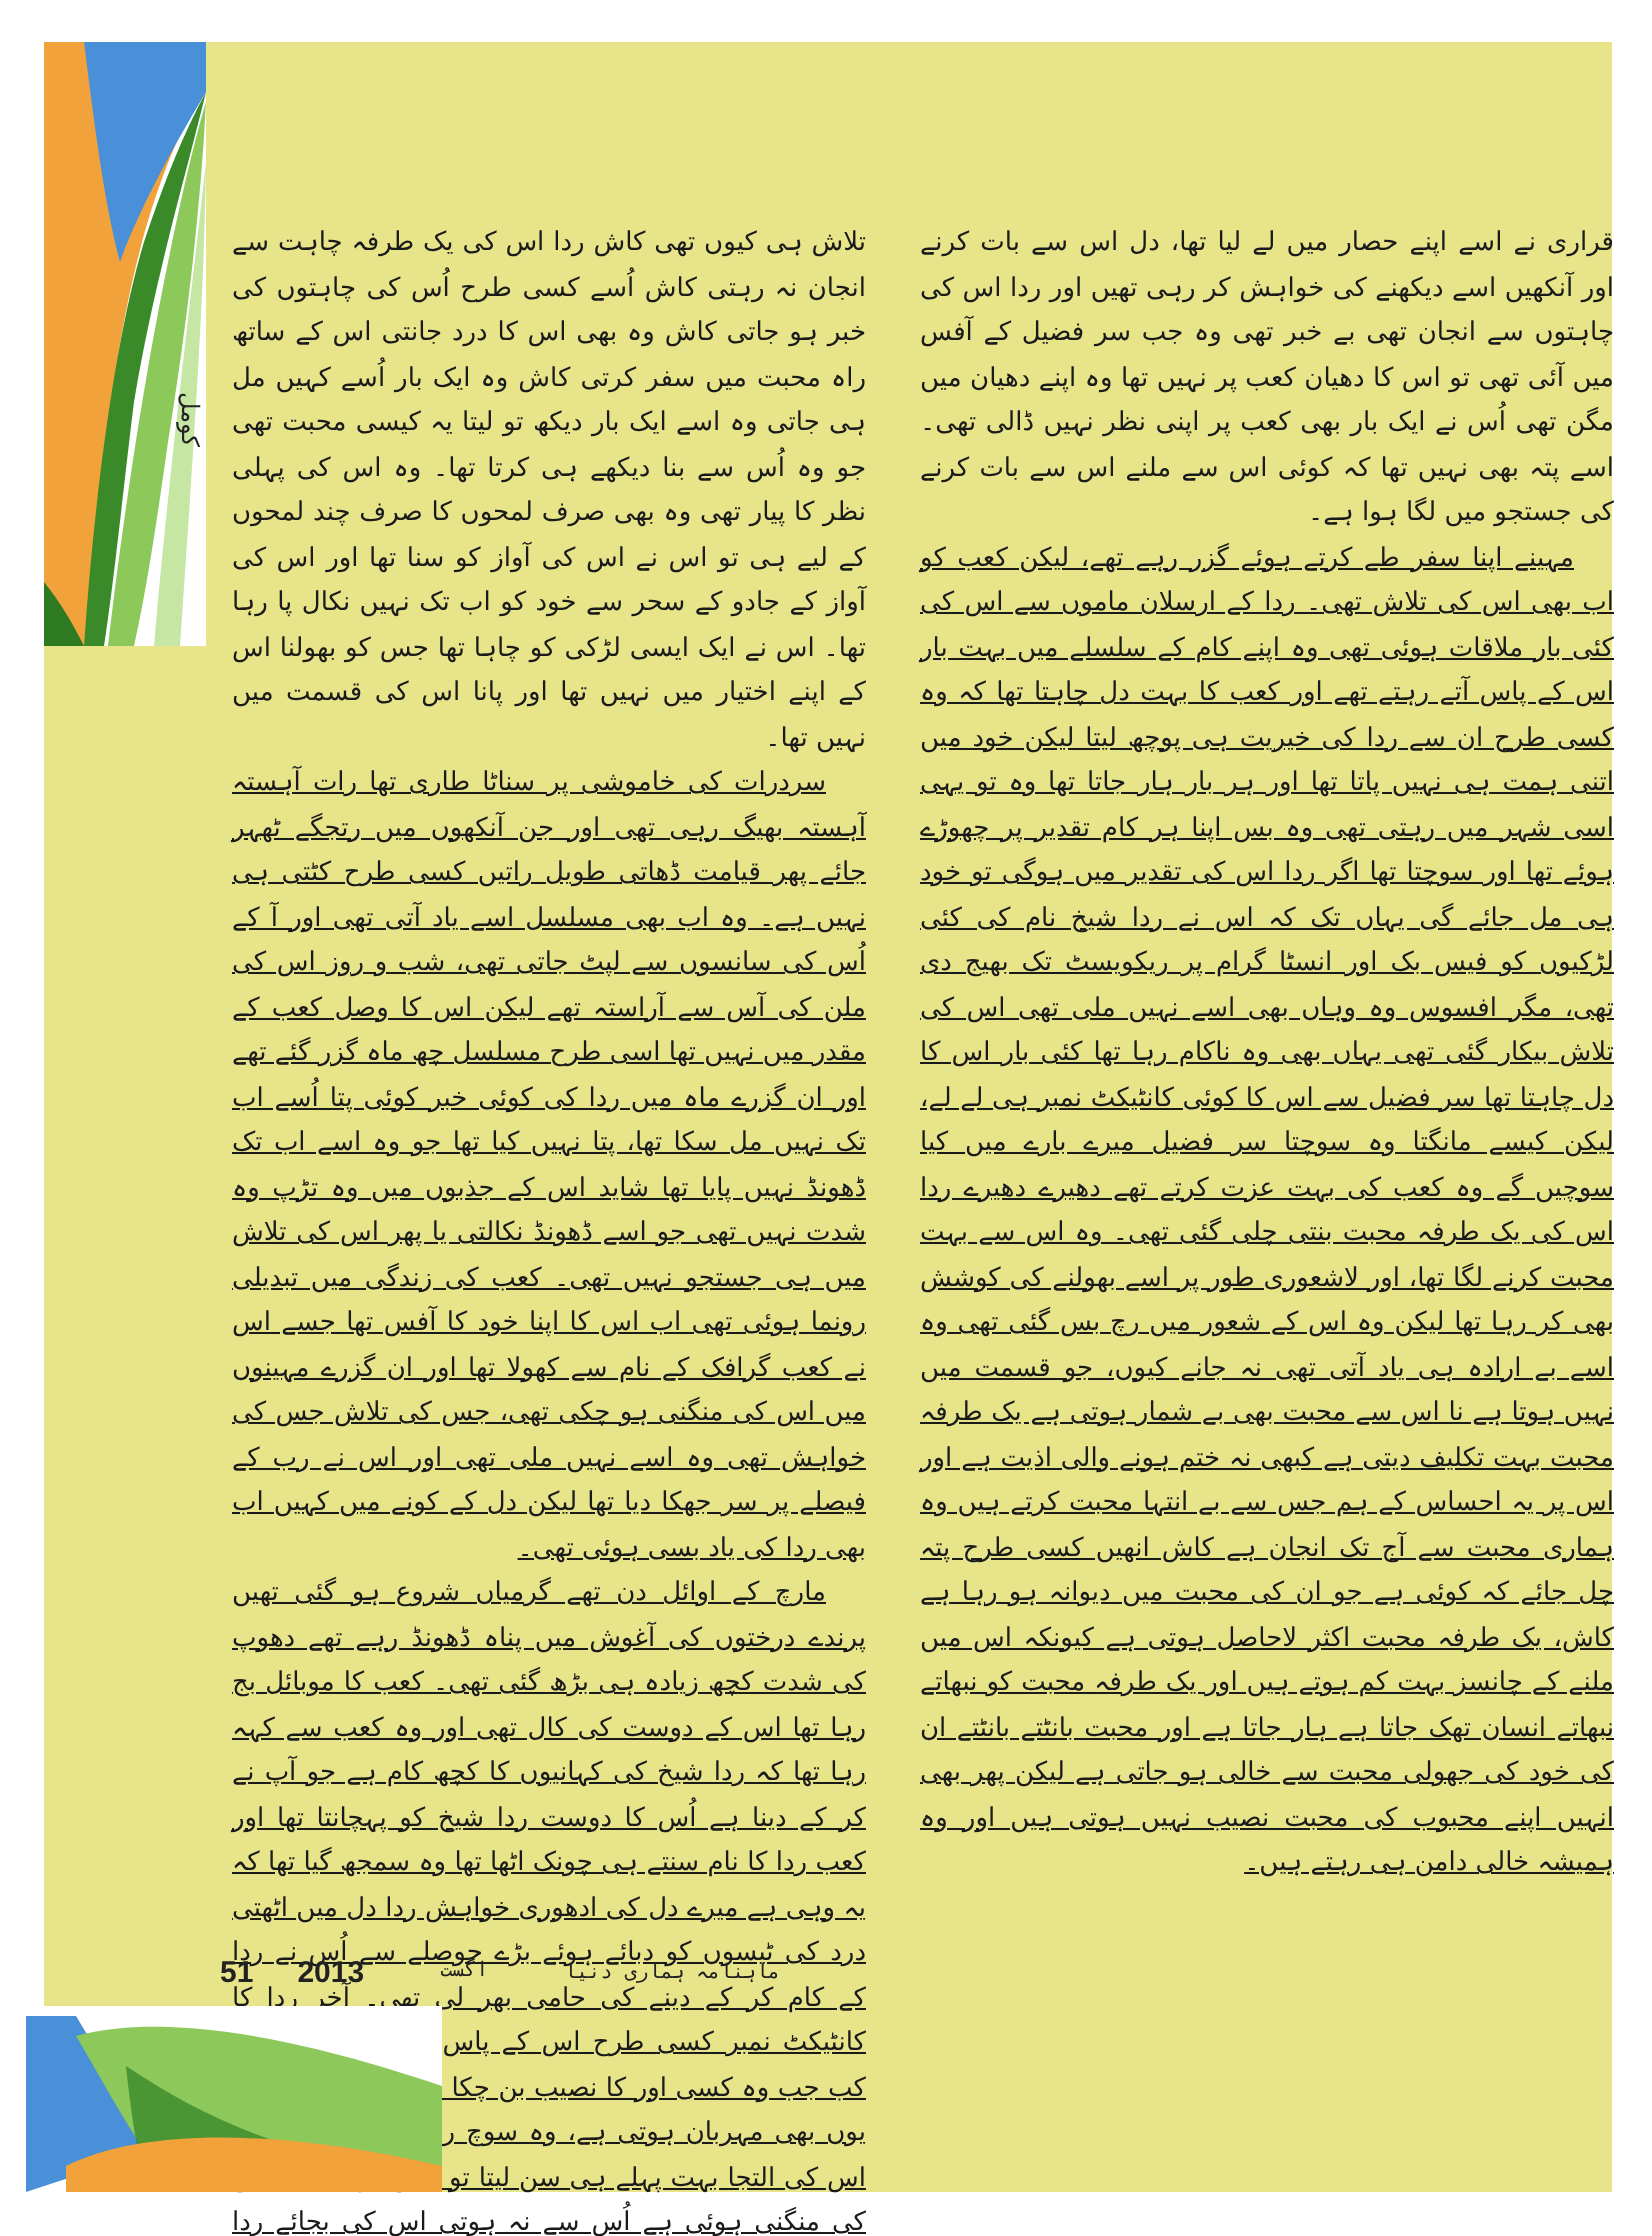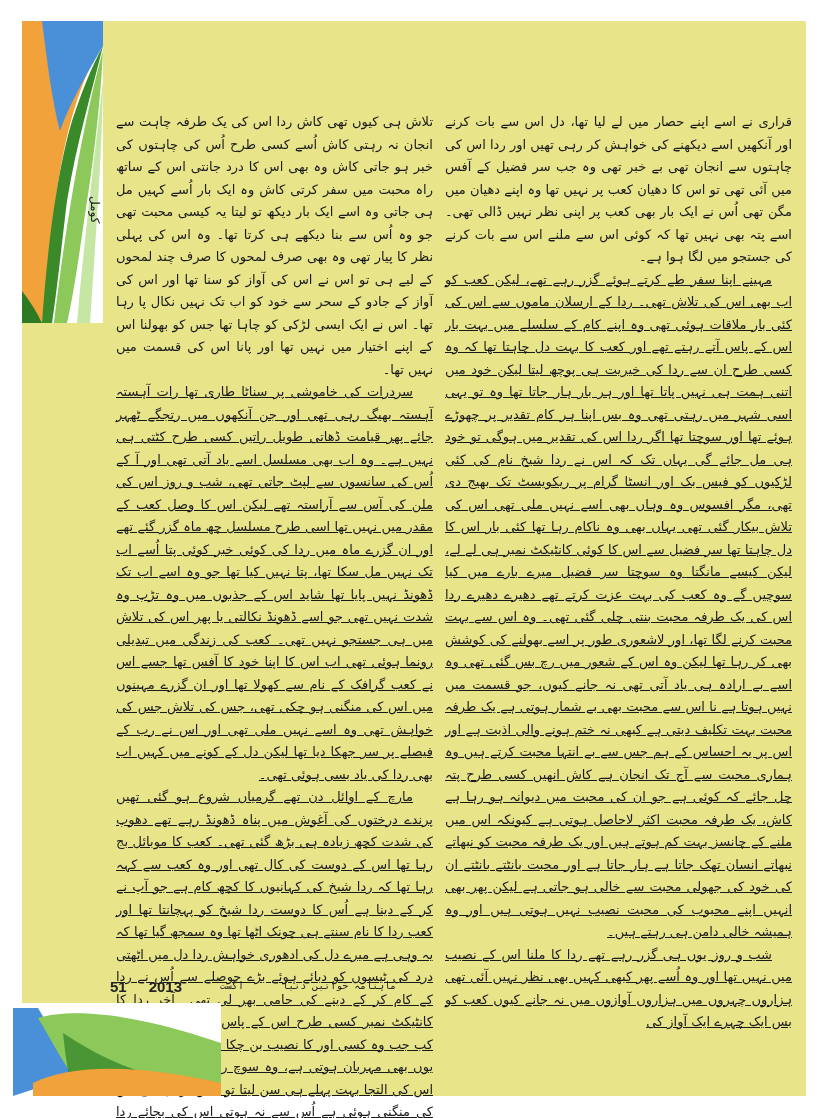--- a/index.html
+++ b/index.html
@@ -18,21 +18,21 @@
     writing-mode: vertical-rl; direction: rtl;
     font-family: "DejaVu Serif", serif; font-size: 12px; color: #222;
     text-align: center;
   }
   .column {
     position: absolute; top: 111px;
     direction: rtl; text-align: justify; text-align-last: right;
     font-family: "DejaVu Sans", sans-serif; font-size: 13px;
     line-height: 22.5px; color: #1a1a1a;
   }
-  .col-right { left: 445px; width: 347px; }
+  .col-right { left: 460px; width: 347px; }
   .col-left { left: 116px; width: 317px; }
   .column p { margin: 0; }
   .column p.indent { text-indent: 20px; text-decoration: underline; }
   .footer-band {
     position: absolute; left: 13px; top: 1003px; width: 208px; height: 93px;
     background: #ffffff; overflow: hidden;
   }
   .footer-band svg { position: absolute; left: 0; top: 0; }
   .footer-text {
     position: absolute; top: 973px; left: 110px; width: 330px; height: 26px;
@@ -58,21 +58,20 @@
     <path d="M81,30 C78,90 70,150 62,200 C55,250 50,280 45,302 L32,302 C38,250 48,180 60,120 C68,80 75,50 81,30 Z" fill="#8cc85a"></path>
     <path d="M81,60 C80,130 75,200 68,302 L55,302 C62,220 72,140 81,60 Z" fill="#c6e6a3"></path>
     <path d="M0,270 C8,280 14,290 20,302 L0,302 Z" fill="#2e7a22"></path>
   </svg>
 </div>
 <div class="side-label">کومل</div>
 
 <div class="column col-right">
   <p>قراری نے اسے اپنے حصار میں لے لیا تھا، دل اس سے بات کرنے اور آنکھیں اسے دیکھنے کی خواہش کر رہی تھیں اور ردا اس کی چاہتوں سے انجان تھی بے خبر تھی وہ جب سر فضیل کے آفس میں آئی تھی تو اس کا دھیان کعب پر نہیں تھا وہ اپنے دھیان میں مگن تھی اُس نے ایک بار بھی کعب پر اپنی نظر نہیں ڈالی تھی۔ اسے پتہ بھی نہیں تھا کہ کوئی اس سے ملنے اس سے بات کرنے کی جستجو میں لگا ہوا ہے۔</p>
   <p class="indent">مہینے اپنا سفر طے کرتے ہوئے گزر رہے تھے، لیکن کعب کو اب بھی اس کی تلاش تھی۔ ردا کے ارسلان ماموں سے اس کی کئی بار ملاقات ہوئی تھی وہ اپنے کام کے سلسلے میں بہت بار اس کے پاس آتے رہتے تھے اور کعب کا بہت دل چاہتا تھا کہ وہ کسی طرح ان سے ردا کی خیریت ہی پوچھ لیتا لیکن خود میں اتنی ہمت ہی نہیں پاتا تھا اور ہر بار ہار جاتا تھا وہ تو یہی اسی شہر میں رہتی تھی وہ بس اپنا ہر کام تقدیر پر چھوڑے ہوئے تھا اور سوچتا تھا اگر ردا اس کی تقدیر میں ہوگی تو خود ہی مل جائے گی یہاں تک کہ اس نے ردا شیخ نام کی کئی لڑکیوں کو فیس بک اور انسٹا گرام پر ریکویسٹ تک بھیج دی تھی، مگر افسوس وہ وہاں بھی اسے نہیں ملی تھی اس کی تلاش بیکار گئی تھی یہاں بھی وہ ناکام رہا تھا کئی بار اس کا دل چاہتا تھا سر فضیل سے اس کا کوئی کانٹیکٹ نمبر ہی لے لے، لیکن کیسے مانگتا وہ سوچتا سر فضیل میرے بارے میں کیا سوچیں گے وہ کعب کی بہت عزت کرتے تھے دھیرے دھیرے ردا اس کی یک طرفہ محبت بنتی چلی گئی تھی۔ وہ اس سے بہت محبت کرنے لگا تھا، اور لاشعوری طور پر اسے بھولنے کی کوشش بھی کر رہا تھا لیکن وہ اس کے شعور میں رچ بس گئی تھی وہ اسے بے ارادہ ہی یاد آتی تھی نہ جانے کیوں، جو قسمت میں نہیں ہوتا ہے نا اس سے محبت بھی بے شمار ہوتی ہے یک طرفہ محبت بہت تکلیف دیتی ہے کبھی نہ ختم ہونے والی اذیت ہے اور اس پر یہ احساس کے ہم جس سے بے انتہا محبت کرتے ہیں وہ ہماری محبت سے آج تک انجان ہے کاش انھیں کسی طرح پتہ چل جائے کہ کوئی ہے جو ان کی محبت میں دیوانہ ہو رہا ہے کاش، یک طرفہ محبت اکثر لاحاصل ہوتی ہے کیونکہ اس میں ملنے کے چانسز بہت کم ہوتے ہیں اور یک طرفہ محبت کو نبھاتے نبھاتے انسان تھک جاتا ہے ہار جاتا ہے اور محبت بانٹتے بانٹتے ان کی خود کی جھولی محبت سے خالی ہو جاتی ہے لیکن پھر بھی انہیں اپنے محبوب کی محبت نصیب نہیں ہوتی ہیں اور وہ ہمیشہ خالی دامن ہی رہتے ہیں۔</p>
-  <p class="indent">شب و روز یوں ہی گزر رہے تھے ردا کا ملنا اس کے نصیب میں نہیں تھا اور وہ اُسے پھر کبھی کہیں بھی نظر نہیں آئی تھی ہزاروں چہروں میں ہزاروں آوازوں میں نہ جانے کیوں کعب کو بس ایک چہرے ایک آواز کی</p>
 </div>
 
 <div class="column col-left">
   <p>تلاش ہی کیوں تھی کاش ردا اس کی یک طرفہ چاہت سے انجان نہ رہتی کاش اُسے کسی طرح اُس کی چاہتوں کی خبر ہو جاتی کاش وہ بھی اس کا درد جانتی اس کے ساتھ راہ محبت میں سفر کرتی کاش وہ ایک بار اُسے کہیں مل ہی جاتی وہ اسے ایک بار دیکھ تو لیتا یہ کیسی محبت تھی جو وہ اُس سے بنا دیکھے ہی کرتا تھا۔ وہ اس کی پہلی نظر کا پیار تھی وہ بھی صرف لمحوں کا صرف چند لمحوں کے لیے ہی تو اس نے اس کی آواز کو سنا تھا اور اس کی آواز کے جادو کے سحر سے خود کو اب تک نہیں نکال پا رہا تھا۔ اس نے ایک ایسی لڑکی کو چاہا تھا جس کو بھولنا اس کے اپنے اختیار میں نہیں تھا اور پانا اس کی قسمت میں نہیں تھا۔</p>
   <p class="indent">سردرات کی خاموشی پر سناٹا طاری تھا رات آہستہ آہستہ بھیگ رہی تھی اور جن آنکھوں میں رتجگے ٹھہر جائے پھر قیامت ڈھاتی طویل راتیں کسی طرح کٹتی ہی نہیں ہے۔ وہ اب بھی مسلسل اسے یاد آتی تھی اور آ کے اُس کی سانسوں سے لپٹ جاتی تھی، شب و روز اس کی ملن کی آس سے آراستہ تھے لیکن اس کا وصل کعب کے مقدر میں نہیں تھا اسی طرح مسلسل چھ ماہ گزر گئے تھے اور ان گزرے ماہ میں ردا کی کوئی خبر کوئی پتا اُسے اب تک نہیں مل سکا تھا، پتا نہیں کیا تھا جو وہ اسے اب تک ڈھونڈ نہیں پایا تھا شاید اس کے جذبوں میں وہ تڑپ وہ شدت نہیں تھی جو اسے ڈھونڈ نکالتی یا پھر اس کی تلاش میں ہی جستجو نہیں تھی۔ کعب کی زندگی میں تبدیلی رونما ہوئی تھی اب اس کا اپنا خود کا آفس تھا جسے اس نے کعب گرافک کے نام سے کھولا تھا اور ان گزرے مہینوں میں اس کی منگنی ہو چکی تھی، جس کی تلاش جس کی خواہش تھی وہ اسے نہیں ملی تھی اور اس نے رب کے فیصلے پر سر جھکا دیا تھا لیکن دل کے کونے میں کہیں اب بھی ردا کی یاد بسی ہوئی تھی۔</p>
   <p class="indent">مارچ کے اوائل دن تھے گرمیاں شروع ہو گئی تھیں پرندے درختوں کی آغوش میں پناہ ڈھونڈ رہے تھے دھوپ کی شدت کچھ زیادہ ہی بڑھ گئی تھی۔ کعب کا موبائل بج رہا تھا اس کے دوست کی کال تھی اور وہ کعب سے کہہ رہا تھا کہ ردا شیخ کی کہانیوں کا کچھ کام ہے جو آپ نے کر کے دینا ہے اُس کا دوست ردا شیخ کو پہچانتا تھا اور کعب ردا کا نام سنتے ہی چونک اٹھا تھا وہ سمجھ گیا تھا کہ یہ وہی ہے میرے دل کی ادھوری خواہش ردا دل میں اٹھتی درد کی ٹیسوں کو دبائے ہوئے بڑے حوصلے سے اُس نے ردا کے کام کر کے دینے کی حامی بھر لی تھی۔ آخر ردا کا کانٹیکٹ نمبر کسی طرح اس کے پاس آ ہی گیا تھا لیکن کب جب وہ کسی اور کا نصیب بن چکا تھا قدرت بھی کبھی یوں بھی مہربان ہوتی ہے، وہ سوچ رہا تھا کہ کاش خدا اس کی التجا بہت پہلے ہی سن لیتا تو جس لڑکی سے اس کی منگنی ہوئی ہے اُس سے نہ ہوتی اس کی بجائے ردا اس کی ہم سفر بنتی، جس لڑکی سے اس کی شادی ہونے جا</p>
 </div>
 
 <div class="footer-band">
   <svg width="208" height="93" viewBox="0 0 208 93">
@@ -80,14 +79,14 @@
     <path d="M25,15 C60,5 120,10 208,40 L208,93 L75,93 C55,70 40,40 25,15 Z" fill="#8cc85a"></path>
     <path d="M50,30 C80,50 110,65 150,75 L90,93 L60,93 C55,70 52,50 50,30 Z" fill="#3a8a2a" opacity="0.8"></path>
     <path d="M20,80 C60,60 130,62 208,80 L208,93 L20,93 Z" fill="#f2a23a"></path>
   </svg>
 </div>
 
 <div class="footer-text">
   <span class="page-number">51</span>
   <span class="year">2013</span>
   <span class="month">اگست</span>
-  <span class="magazine">ماہنامہ خواتین دنیا</span>
+  <span class="magazine">ماہنامہ ہماری دنیا</span>
 </div>
 
 </body></html>

